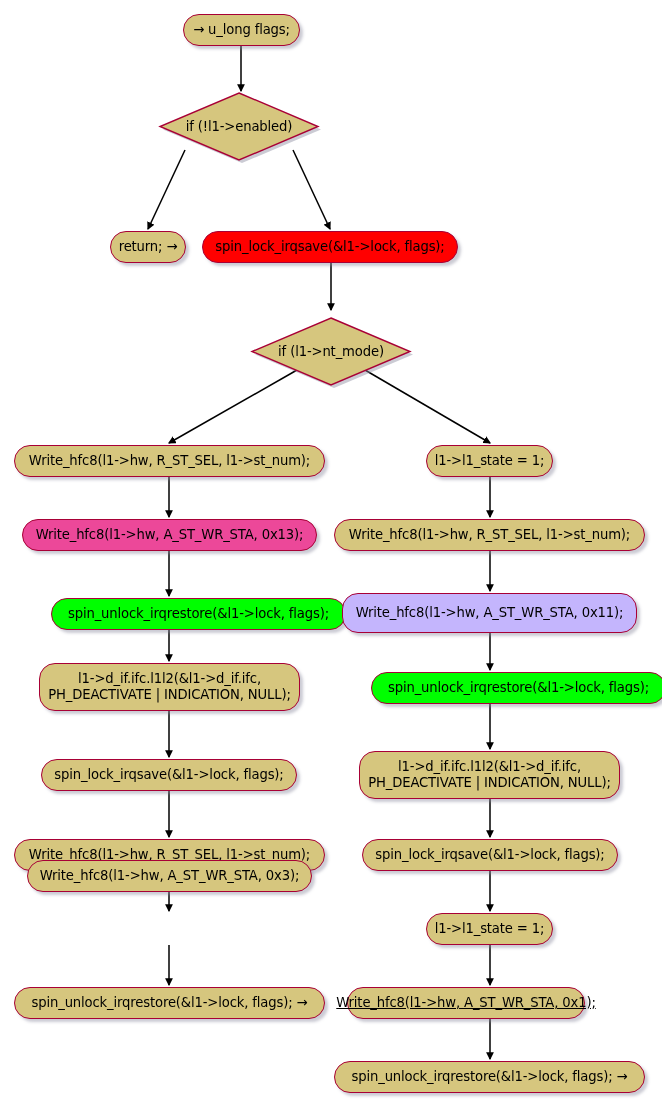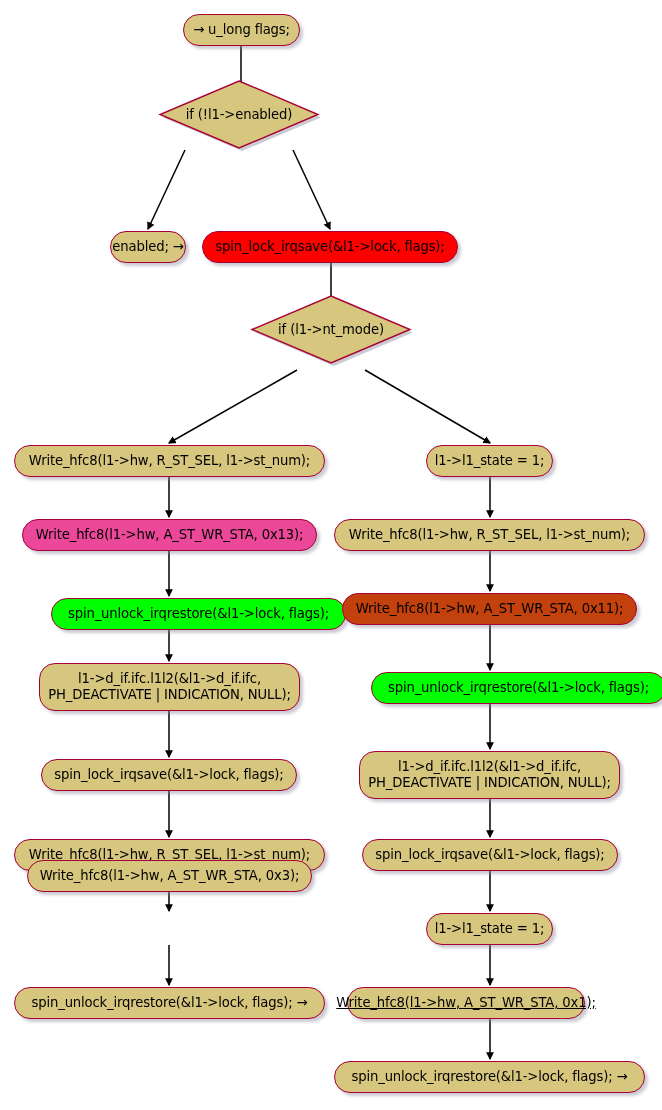--- a/index.html
+++ b/index.html
@@ -105,48 +105,48 @@
         <polyline points="490,625 490,670" marker-end="url(#arrow)"></polyline>
         <polyline points="490,704 490,749" marker-end="url(#arrow)"></polyline>
         <polyline points="490,799 490,837" marker-end="url(#arrow)"></polyline>
         <polyline points="490,871 490,911" marker-end="url(#arrow)"></polyline>
         <polyline points="490,945 490,985" marker-end="url(#arrow)"></polyline>
         <polyline points="490,1019 490,1059" marker-end="url(#arrow)"></polyline>
       </g>
   </svg>
   <div id="node-layer">
       <div class="node" style="left: 183px; top: 14px; width: 117px; height: 32px; background: rgb(214, 198, 126);">→ u_long flags;</div>
-      <div class="diamond-wrap" style="left: 160px; top: 81px; width: 158px; height: 67px; text-align: center;">
+      <div class="diamond-wrap" style="left: 160px; top: 93px; width: 158px; height: 67px; text-align: center;">
         <svg width="164" height="73">
           <polygon points="82,3 161,36.5 82,70 3,36.5" fill="rgba(140,140,160,0.45)"></polygon>
           <polygon points="79,0 158,33.5 79,67 0,33.5" fill="#D6C67E" stroke="#A80036" stroke-width="1.4"></polygon>
         </svg>
         <div class="diamond-label">if (!l1-&gt;enabled)</div>
       </div>
-      <div class="node" style="left: 110px; top: 231px; width: 76px; height: 32px; background: rgb(214, 198, 126);">enabled; →</div>
+      <div class="node" style="left: 110px; top: 231px; width: 76px; height: 32px; background: rgb(214, 198, 126);">return; →</div>
       <div class="node red" style="left: 202px; top: 231px; width: 256px; height: 32px; background: rgb(255, 0, 0);">spin_lock_irqsave(&amp;l1-&gt;lock, flags);</div>
-      <div class="diamond-wrap" style="left: 252px; top: 296px; width: 158px; height: 67px;">
+      <div class="diamond-wrap" style="left: 252px; top: 318px; width: 158px; height: 67px;">
         <svg width="164" height="73">
           <polygon points="82,3 161,36.5 82,70 3,36.5" fill="rgba(140,140,160,0.45)"></polygon>
           <polygon points="79,0 158,33.5 79,67 0,33.5" fill="#D6C67E" stroke="#A80036" stroke-width="1.4"></polygon>
         </svg>
         <div class="diamond-label">if (l1-&gt;nt_mode)</div>
       </div>
       <div class="node" style="left: 14px; top: 445px; width: 311px; height: 32px; background: rgb(214, 198, 126);">Write_hfc8(l1-&gt;hw, R_ST_SEL, l1-&gt;st_num);</div>
       <div class="node" style="left: 22px; top: 519px; width: 295px; height: 32px; background: #ec4899;">Write_hfc8(l1-&gt;hw, A_ST_WR_STA, 0x13);</div>
       <div class="node green" style="left: 22px; top: 598px; width: 295px; height: 32px; background: rgb(0, 255, 0);">spin_unlock_irqrestore(&amp;l1-&gt;lock, flags);</div>
       <div class="node" style="left: 39px; top: 663px; width: 261px; height: 48px; background: rgb(214, 198, 126);">l1-&gt;d_if.ifc.l1l2(&amp;l1-&gt;d_if.ifc,
 PH_DEACTIVATE | INDICATION, NULL);</div>
       <div class="node" style="left: 41px; top: 759px; width: 256px; height: 32px; background: rgb(214, 198, 126);">spin_lock_irqsave(&amp;l1-&gt;lock, flags);</div>
       <div class="node" style="left: 14px; top: 839px; width: 311px; height: 32px; background: rgb(214, 198, 126);">Write_hfc8(l1-&gt;hw, R_ST_SEL, l1-&gt;st_num);</div>
       <div class="node" style="left: 27px; top: 860px; width: 285px; height: 32px; background: rgb(214, 198, 126);">Write_hfc8(l1-&gt;hw, A_ST_WR_STA, 0x3);</div>
       <div class="node" style="left: 14px; top: 987px; width: 311px; height: 32px; background: rgb(214, 198, 126);">spin_unlock_irqrestore(&amp;l1-&gt;lock, flags); →</div>
       <div class="node" style="left: 426px; top: 445px; width: 127px; height: 32px; background: rgb(214, 198, 126);">l1-&gt;l1_state = 1;</div>
       <div class="node" style="left: 334px; top: 519px; width: 311px; height: 32px; background: rgb(214, 198, 126);">Write_hfc8(l1-&gt;hw, R_ST_SEL, l1-&gt;st_num);</div>
-      <div class="node" style="left: 342px; top: 593px; width: 295px; height: 32px; background: #c2410c;">Write_hfc8(l1-&gt;hw, A_ST_WR_STA, 0x11);</div>
+      <div class="node" style="left: 342px; top: 593px; width: 295px; height: 40px; background: #c4b5fd;">Write_hfc8(l1-&gt;hw, A_ST_WR_STA, 0x11);</div>
       <div class="node green" style="left: 342px; top: 672px; width: 295px; height: 32px; background: rgb(0, 255, 0);">spin_unlock_irqrestore(&amp;l1-&gt;lock, flags);</div>
       <div class="node" style="left: 359px; top: 751px; width: 261px; height: 48px; background: rgb(214, 198, 126);">l1-&gt;d_if.ifc.l1l2(&amp;l1-&gt;d_if.ifc,
 PH_DEACTIVATE | INDICATION, NULL);</div>
       <div class="node" style="left: 362px; top: 839px; width: 256px; height: 32px; background: rgb(214, 198, 126);">spin_lock_irqsave(&amp;l1-&gt;lock, flags);</div>
       <div class="node" style="left: 426px; top: 913px; width: 127px; height: 32px; background: rgb(214, 198, 126);">l1-&gt;l1_state = 1;</div>
       <div class="node" style="left: 347px; top: 987px; width: 238px; height: 32px; background: rgb(214, 198, 126); text-decoration: underline;">Write_hfc8(l1-&gt;hw, A_ST_WR_STA, 0x1);</div>
       <div class="node" style="left: 334px; top: 1061px; width: 311px; height: 32px; background: rgb(214, 198, 126);">spin_unlock_irqrestore(&amp;l1-&gt;lock, flags); →</div>
     </div>
 </div>
 

